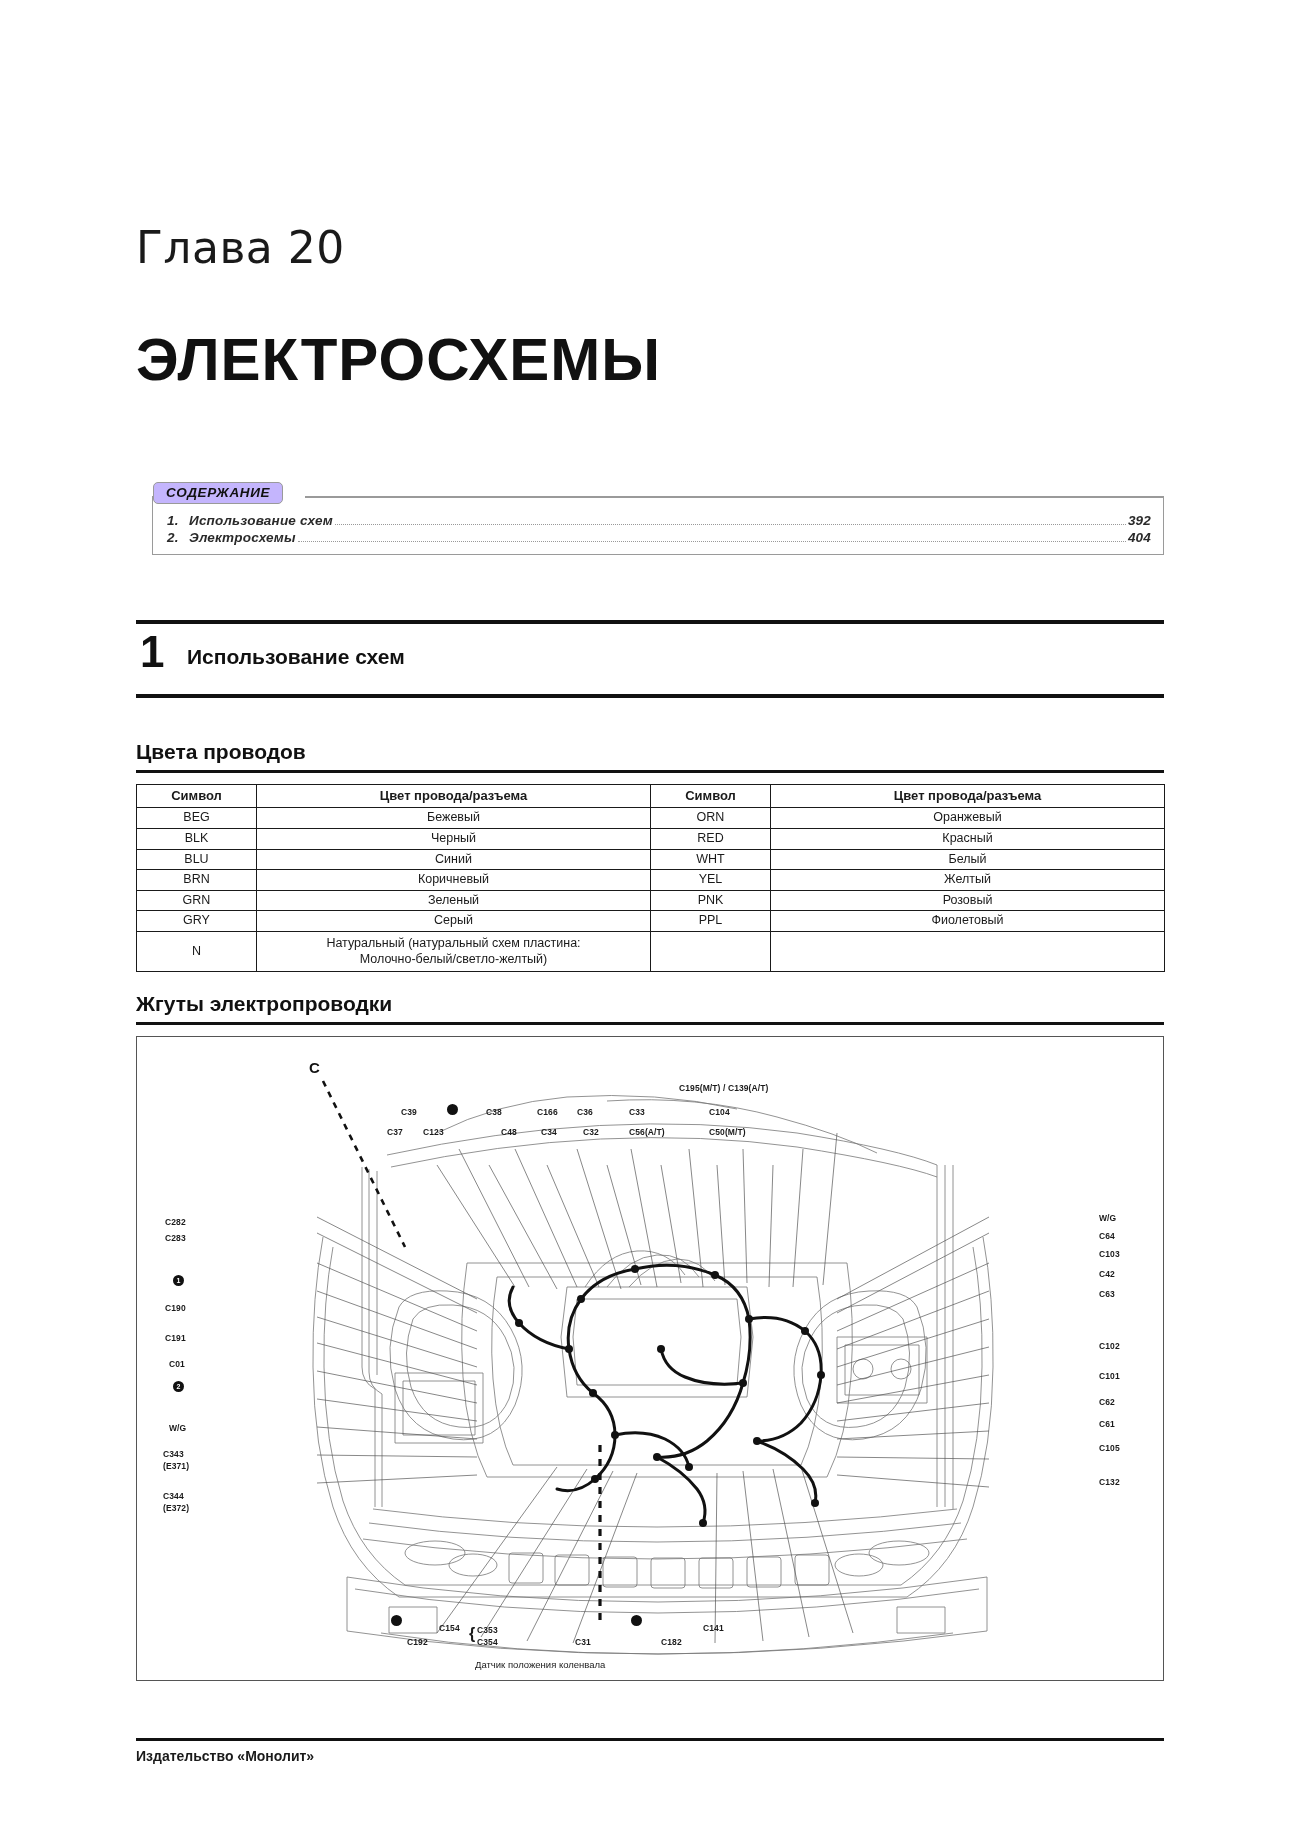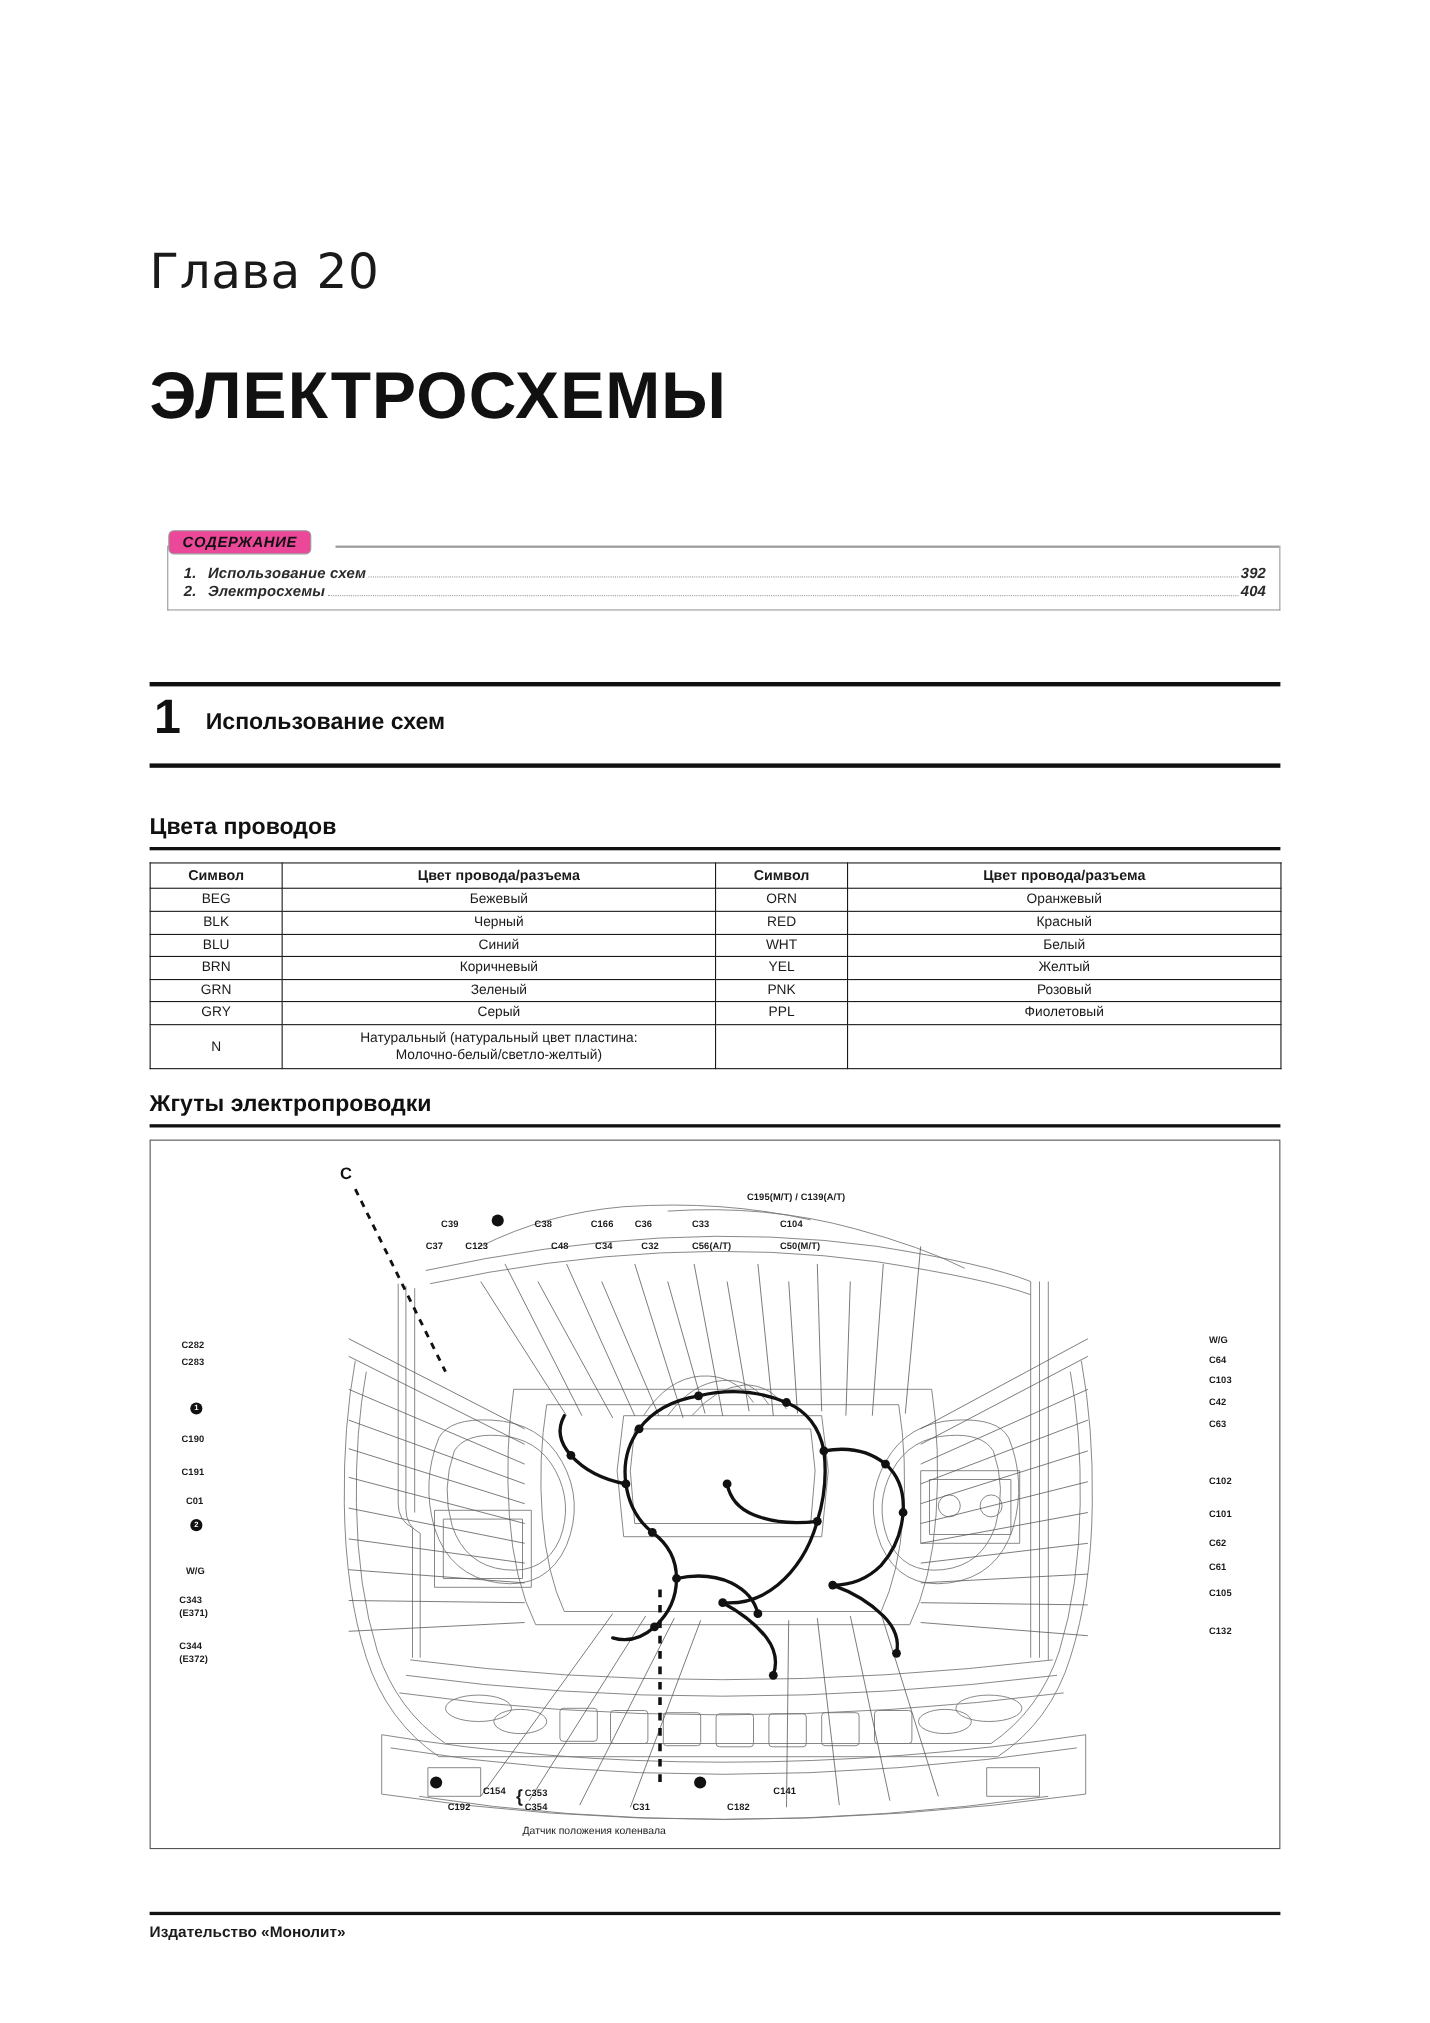--- a/index.html
+++ b/index.html
@@ -58,21 +58,21 @@
     border-top: none;
     padding: 16px 8px 8px 8px;
     box-sizing: border-box;
   }
   .toc-tab {
     position: absolute;
     left: 0px;
     top: -14px;
     border: 1.5px solid #9a9a9a;
     border-radius: 5px;
-    background: #ec4899;
+    background: #c4b5fd;
     padding: 2px 12px 3px 12px;
     font-size: 13.5px;
     font-weight: 700;
     font-style: italic;
     letter-spacing: 0.6px;
     color: #111111;
   }
   .toc-topline-left {
     position: absolute;
     left: 0; top: 0;
@@ -346,21 +346,21 @@
       </tr>
       <tr>
         <td>GRY</td>
         <td>Серый</td>
         <td>PPL</td>
         <td>Фиолетовый</td>
       </tr>
       <tr class="tall">
         <td>N</td>
         <td>
-          <span>Натуральный (натуральный цвет пластина:</span><br>
+          <span>Натуральный (натуральный схем пластина:</span><br>
           <span>Молочно-белый/светло-желтый)</span>
         </td>
         <td class="blank"></td>
         <td class="blank"></td>
       </tr>
     </tbody>
   </table>
 
   <div class="sub-head" id="h-harness">Жгуты электропроводки</div>
   <div class="sub-rule" id="h-harness-rule"></div>

